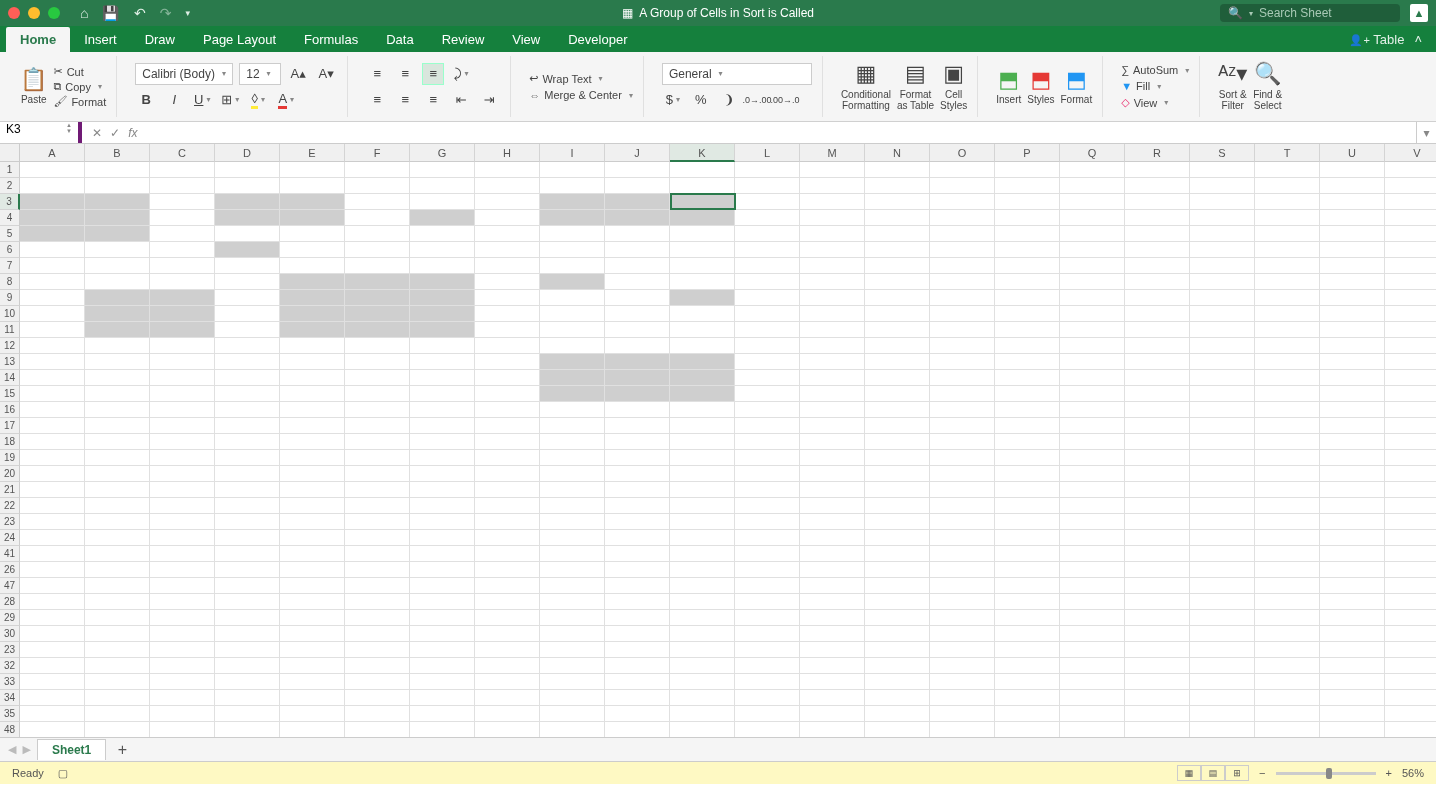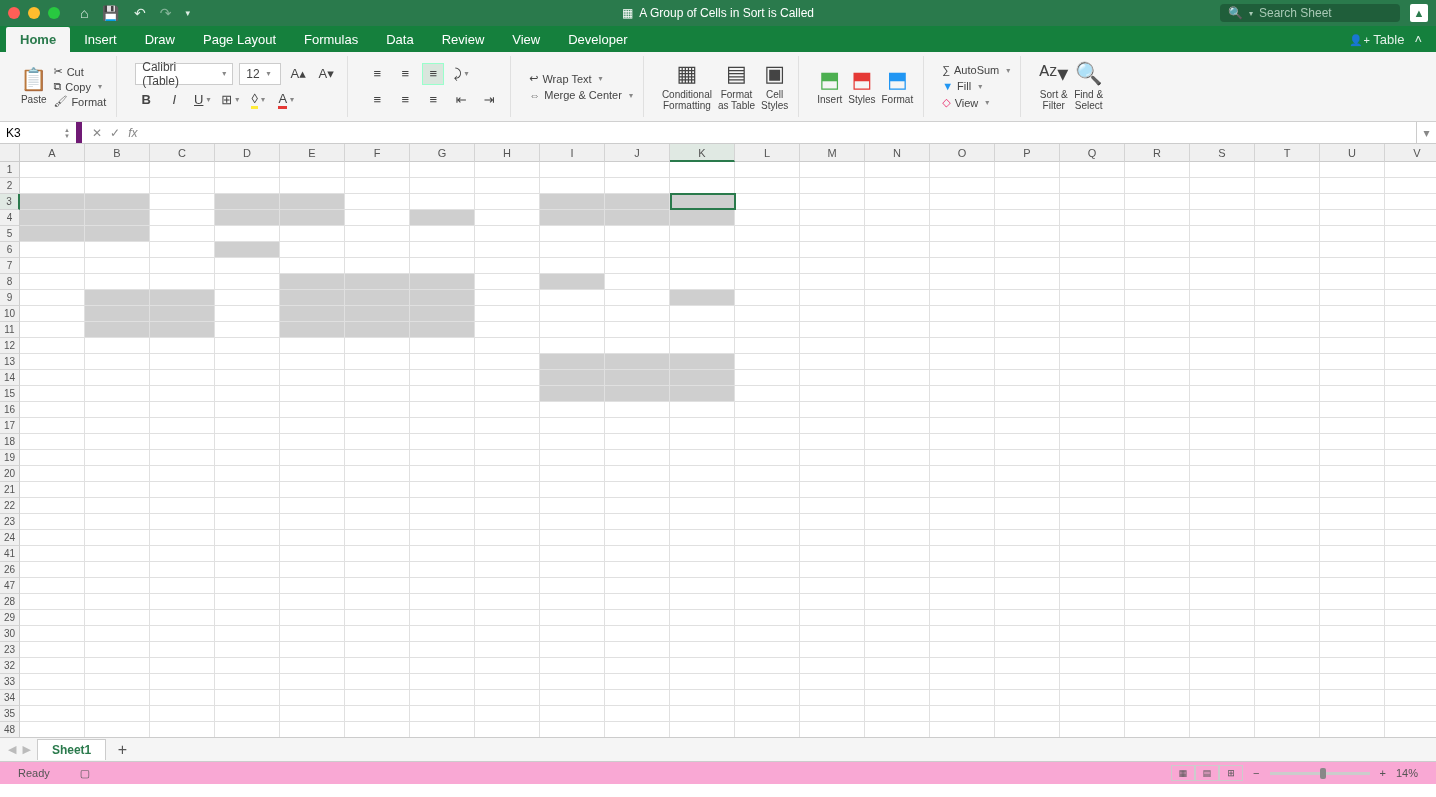--- a/index.html
+++ b/index.html
@@ -34,21 +34,21 @@
 .combo.fsz{width:42px;}
 .combo.font{width:98px;}
 .combo.num{width:150px;}
 .iconbtn{width:22px;height:22px;display:flex;align-items:center;justify-content:center;border:1px solid transparent;font-size:13px;}
 .iconbtn.pressed{background:#d9e6dd;border-color:#9fc;}
 .clipside{display:flex;flex-direction:column;gap:2px;font-size:11px;}
 .cliprow{display:flex;align-items:center;gap:4px;}
 
 
 .fbar{height:22px;border-bottom:1px solid #ccc;display:flex;align-items:center;font-size:12px;}
-.namebox{width:82px;border-right:6px solid #701a75;padding:0 6px;display:flex;align-items:center;height:100%;justify-content:space-between;}
+.namebox{width:82px;border-right:4px solid #701a75;padding:0 6px;display:flex;align-items:flex-start;height:100%;justify-content:space-between;}
 .namebox .arrows{display:flex;flex-direction:column;font-size:6px;line-height:6px;color:#888;}
 .fxbtns{display:flex;gap:8px;padding:0 10px;color:#888;}
 .fxinput{flex:1;padding:0 6px;}
 .fbar .expand{width:20px;text-align:center;color:#888;border-left:1px solid #ccc;height:100%;display:flex;align-items:center;justify-content:center;}
 
 
 .gridwrap{position:relative;height:594px;overflow:hidden;border-bottom:1px solid #ccc;}
 .corner{position:absolute;left:0;top:0;width:20px;height:18px;background:#f0f0f0;border-right:1px solid #ccc;border-bottom:1px solid #ccc;}
 .colhead{position:absolute;left:20px;top:0;height:18px;display:flex;}
 .ch{width:65px;border-right:1px solid #d4d4d4;border-bottom:1px solid #ccc;background:#f0f0f0;text-align:center;font-size:11px;color:#555;line-height:18px;}
@@ -62,21 +62,21 @@
 .cell.shaded{background:#cfcfcf;}
 .cell.active{border:2px solid #2a7a4c;margin:-1px -1px 0 0;height:17px;width:66px;z-index:2;position:relative;}
 
 
 .sheettabs{height:24px;background:#f5f5f5;display:flex;align-items:center;padding:0 8px;font-size:12px;gap:6px;border-bottom:1px solid #ccc;}
 .navarr{color:#bbb;font-size:11px;}
 .stab{padding:3px 14px;background:#fff;border:1px solid #ccc;border-bottom:none;font-weight:600;color:#2a7a4c;}
 .addsheet{width:20px;text-align:center;color:#555;font-size:16px;}
 
 
-.statusbar{height:22px;background:#f9a8d4;display:flex;align-items:center;padding:0 18px;font-size:11px;color:#555;gap:30px;}
+.statusbar{height:22px;background:#fef9c3;display:flex;align-items:center;padding:0 12px;font-size:11px;color:#555;gap:14px;}
 .statusbar .right{margin-left:auto;display:flex;align-items:center;gap:10px;}
 .viewbtns{display:flex;}
 .vb{width:24px;height:16px;border:1px solid #ccc;display:flex;align-items:center;justify-content:center;font-size:9px;}
 .zoomslider{width:100px;height:3px;background:#ccc;position:relative;}
 .zoomslider .thumb{position:absolute;left:50%;top:-4px;width:6px;height:11px;background:#888;border-radius:2px;}
 .dd::after{content:"▾";font-size:8px;margin-left:3px;color:#888;}
 </style>
 </head>
 <body>
 
@@ -141,21 +141,21 @@
             <span>🖌</span>
             <span>Format</span>
           </div>
       </div>
     </div>
   </div>
 
   <div class="group row2">
     <div class="row">
       <div class="combo font dd">
-          <span>Calibri (Table)</span>
+          <span>Calibri (Body)</span>
         </div>
       <div class="combo fsz dd">
           <span>12</span>
         </div>
       <div class="iconbtn">A▴</div>
       <div class="iconbtn">A▾</div>
     </div>
     <div class="row">
       <div class="iconbtn">
           <b>B</b>
@@ -196,20 +196,32 @@
     <div class="cliprow dd">
         <span>↩</span>
         <span>Wrap Text</span>
       </div>
     <div class="cliprow dd">
         <span>⇔</span>
         <span>Merge &amp; Center</span>
       </div>
   </div>
 
+  <div class="group row2">
+    <div class="combo num dd">
+        <span>General</span>
+      </div>
+    <div class="row">
+      <div class="iconbtn dd">$</div>
+      <div class="iconbtn">%</div>
+      <div class="iconbtn">❩</div>
+      <div class="iconbtn" style="font-size:9px">.0→.00</div>
+      <div class="iconbtn" style="font-size:9px">.00→.0</div>
+    </div>
+  </div>
 
   <div class="group">
     <div class="row">
       <div class="btncol">
           <span class="bigicon">▦</span>
           <span style="white-space:pre">Conditional
 Formatting</span>
         </div>
       <div class="btncol">
           <span class="bigicon">▤</span>
@@ -1232,15 +1244,15 @@
     <div class="viewbtns">
       <div class="vb">▦</div>
       <div class="vb">▤</div>
       <div class="vb">⊞</div>
     </div>
     <span>−</span>
     <div class="zoomslider">
         <div class="thumb"></div>
       </div>
     <span>+</span>
-    <span>14%</span>
+    <span>56%</span>
   </div>
 </div>
 
 </body></html>

